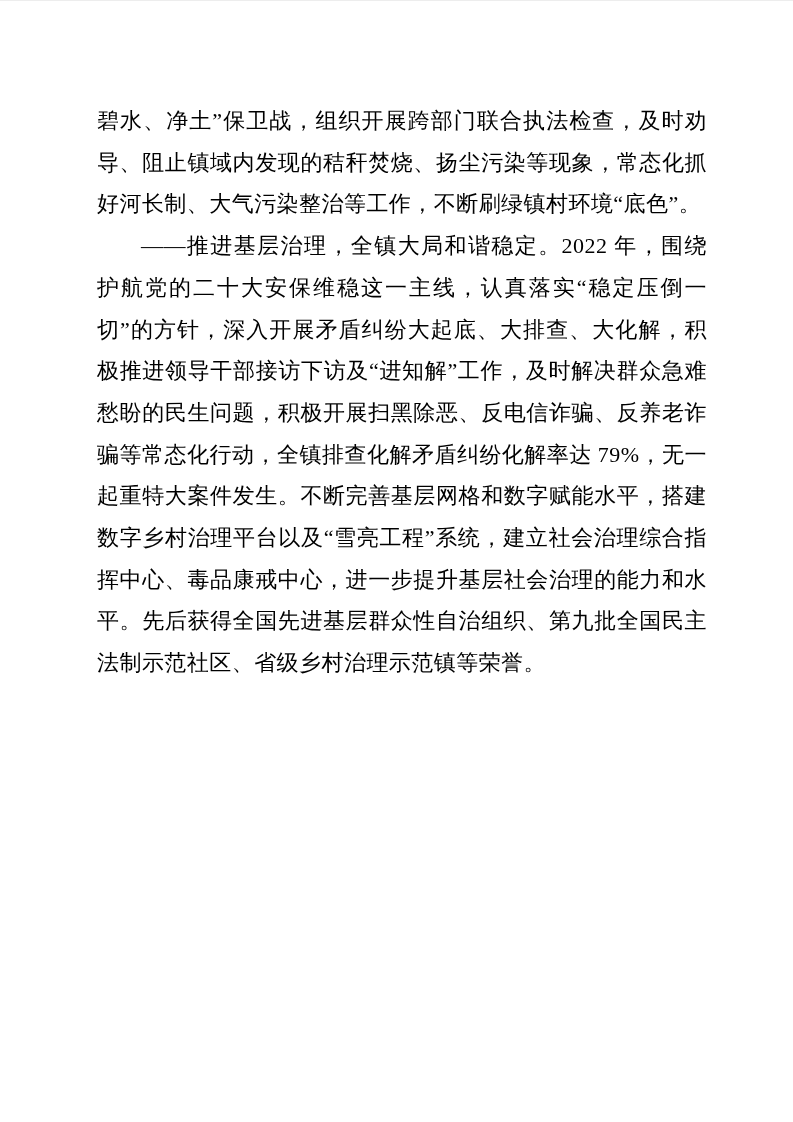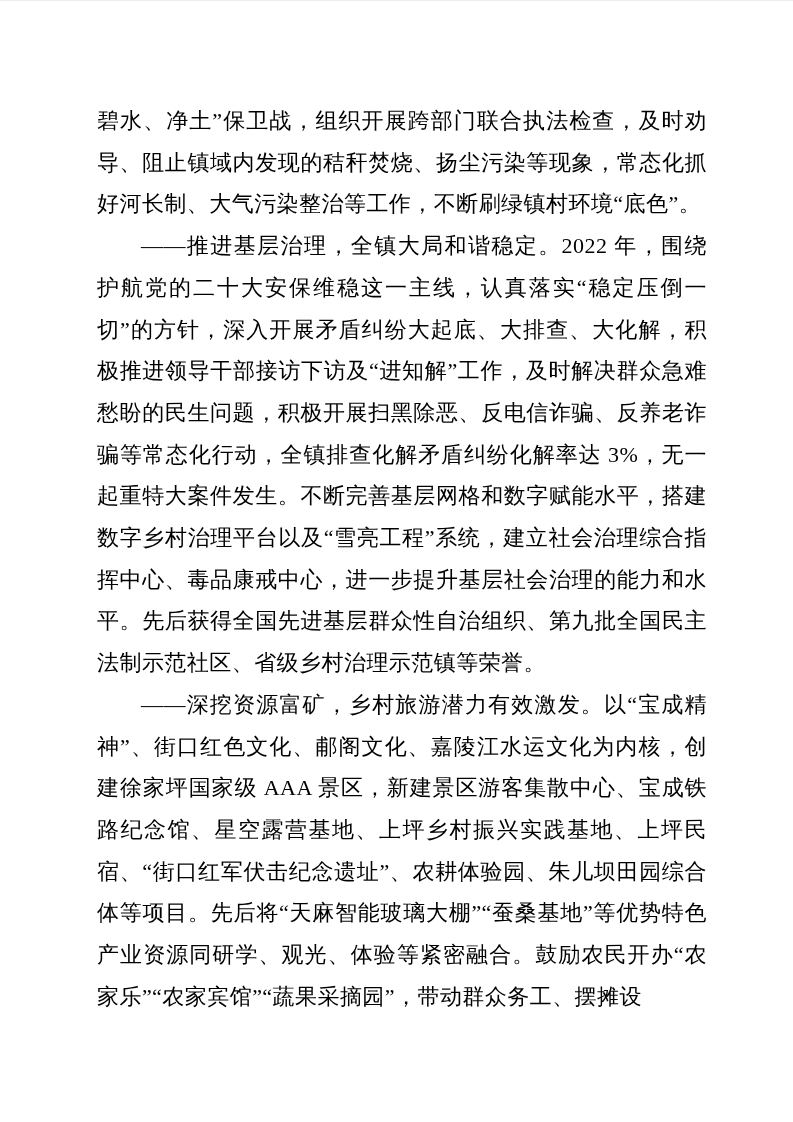--- a/index.html
+++ b/index.html
@@ -42,16 +42,15 @@
   .seg-normal {
     font-weight: normal;
   }
 </style>
 </head>
 <body>
 
 <div class="page">
   <div class="doc-body" id="doc-body">
       <p class=""><span class="seg-normal">碧水、净土”保卫战，组织开展跨部门联合执法检查，及时劝导、阻止镇域内发现的秸秆焚烧、扬尘污染等现象，常态化抓好河长制、大气污染整治等工作，不断刷绿镇村环境“底色”。</span></p>
-      <p class="indent"><span class="seg-bold">——推进基层治理，全镇大局和谐稳定。</span><span class="seg-normal">2022 年，围绕护航党的二十大安保维稳这一主线，认真落实“稳定压倒一切”的方针，深入开展矛盾纠纷大起底、大排查、大化解，积极推进领导干部接访下访及“进知解”工作，及时解决群众急难愁盼的民生问题，积极开展扫黑除恶、反电信诈骗、反养老诈骗等常态化行动，全镇排查化解矛盾纠纷化解率达 3%，无一起重特大案件发生。不断完善基层网格和数字赋能水平，搭建数字乡村治理平台以及“雪亮工程”系统，建立社会治理综合指挥中心、毒品康戒中心，进一步提升基层社会治理的能力和水平。先后获得全国先进基层群众性自治组织、第九批全国民主法制示范社区、省级乡村治理示范镇等荣誉。</span></p>
-      <p class="indent"><span class="seg-bold">——深挖资源富矿，乡村旅游潜力有效激发。</span><span class="seg-normal">以“宝成精神”、街口红色文化、郙阁文化、嘉陵江水运文化为内核，创建徐家坪国家级 AAA 景区，新建景区游客集散中心、宝成铁路纪念馆、星空露营基地、上坪乡村振兴实践基地、上坪民宿、“街口红军伏击纪念遗址”、农耕体验园、朱儿坝田园综合体等项目。先后将“天麻智能玻璃大棚”“蚕桑基地”等优势特色产业资源同研学、观光、体验等紧密融合。鼓励农民开办“农家乐”“农家宾馆”“蔬果采摘园”，带动群众务工、摆摊设</span></p>
+      <p class="indent"><span class="seg-bold">——推进基层治理，全镇大局和谐稳定。</span><span class="seg-normal">2022 年，围绕护航党的二十大安保维稳这一主线，认真落实“稳定压倒一切”的方针，深入开展矛盾纠纷大起底、大排查、大化解，积极推进领导干部接访下访及“进知解”工作，及时解决群众急难愁盼的民生问题，积极开展扫黑除恶、反电信诈骗、反养老诈骗等常态化行动，全镇排查化解矛盾纠纷化解率达 79%，无一起重特大案件发生。不断完善基层网格和数字赋能水平，搭建数字乡村治理平台以及“雪亮工程”系统，建立社会治理综合指挥中心、毒品康戒中心，进一步提升基层社会治理的能力和水平。先后获得全国先进基层群众性自治组织、第九批全国民主法制示范社区、省级乡村治理示范镇等荣誉。</span></p>
     </div>
 </div>
 
 </body></html>

